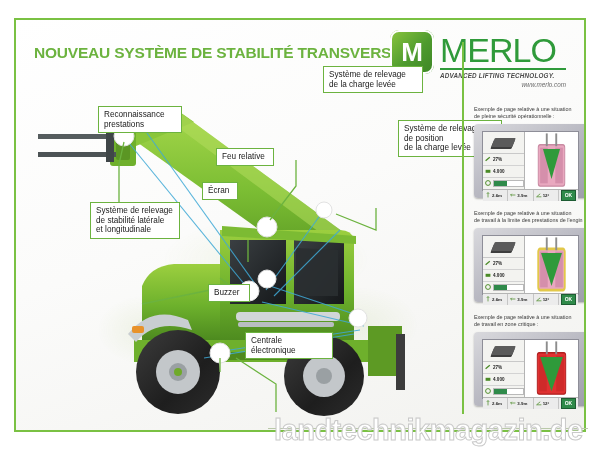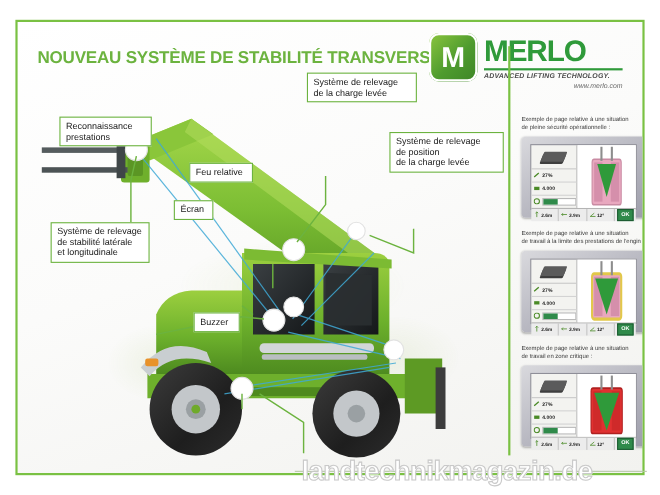--- a/index.html
+++ b/index.html
@@ -50,21 +50,21 @@
     position:relative;flex:0 0 auto;
     box-shadow:inset 0 0 0 2px #ffffff;
   }
   .logo-mark .m{
     position:absolute;left:50%;top:50%;transform:translate(-50%,-50%);
     font-size:26px;font-weight:bold;color:#ffffff;line-height:1;
     font-family:"Liberation Sans", sans-serif;
   }
   .logo-text{padding-top:4px;}
   .logo-word{
-    font-size:27px;font-weight:bold;letter-spacing:-1px;
+    font-size:34px;font-weight:normal;letter-spacing:-1px;
     color:#2f9a3a;line-height:.95;
     font-family:"Liberation Sans", sans-serif;
   }
   .logo-rule{height:2px;background:#2f9a3a;margin:2px 0 2px 0;width:126px;}
   .logo-tag{
     font-size:6.3px;font-weight:bold;font-style:italic;letter-spacing:.2px;
     color:#4b4b4b;white-space:nowrap;
   }
   .logo-url{
     font-size:6.3px;font-style:italic;color:#6b6b6b;text-align:right;
@@ -80,20 +80,21 @@
     position:absolute;
     background:#ffffff;
     border:1.6px solid #6cb33f;
     color:#1a1a1a;
     font-size:8.2px;
     line-height:1.18;
     padding:3px 5px;
     box-sizing:border-box;
     white-space:pre-line;
     font-family:"Liberation Sans", sans-serif;
+    margin-left:44px;
   }
 
   
   .divider{
     position:absolute;left:446px;top:22px;width:2px;height:372px;
     background:#7ac143;
   }
   .panel{position:absolute;left:458px;width:132px;}
   .panel-cap{
     font-size:5.4px;color:#3a3a3a;line-height:1.35;margin-bottom:3px;
@@ -141,21 +142,21 @@
   .bcell span{font-size:4.4px;font-weight:bold;color:#1d1d1d;}
   .okbox{
     width:13px;height:9px;margin:0 2px;background:#2f8a4a;border:1px solid #1d5c32;
     display:flex;align-items:center;justify-content:center;
   }
   .okbox b{color:#ffffff;font-size:5px;line-height:1;}
 
   
   .watermark{
     position:absolute;left:274px;top:414px;
-    font-size:25px;font-weight:bold;letter-spacing:-0.5px;
+    font-size:29px;font-weight:bold;letter-spacing:-0.5px;
     color:rgba(255,255,255,0.0);
     -webkit-text-stroke:1px #c9c9c9;
     font-family:"Liberation Sans", sans-serif;
     text-shadow:0 1px 0 #ffffff;
     white-space:nowrap;
   }
   .wm-line{
     position:absolute;left:268px;top:428px;width:320px;height:1px;background:#b9c9a8;
   }
 </style>
@@ -302,22 +303,23 @@
 de la charge levée</div>
 
     <div class="callout" style="left:156px;top:128px;width:58px;">Feu relative</div>
 
     <div class="callout" style="left:142px;top:162px;width:36px;">Écran</div>
 
     <div class="callout" style="left:30px;top:182px;width:90px;">Système de relevage
 de stabilité latérale
 et longitudinale</div>
 
-    <div class="callout" style="left:160px;top:264px;width:42px;">Buzzer</div>
-
+    <div class="callout" style="left:148px;top:264px;width:42px;">Buzzer</div>
+
+    <div class="callout" style="left:185px;top:312px;width:88px;">Centrale électronique</div>
 
     <div class="divider"></div>
 
     <div class="panel" style="top:86px;">
       <div class="panel-cap">Exemple de page relative à une situation
 de pleine sécurité opérationnelle :</div>
       <div class="bezel">
         <div class="screen">
           <div class="scr-top">
             <div class="scr-left">

